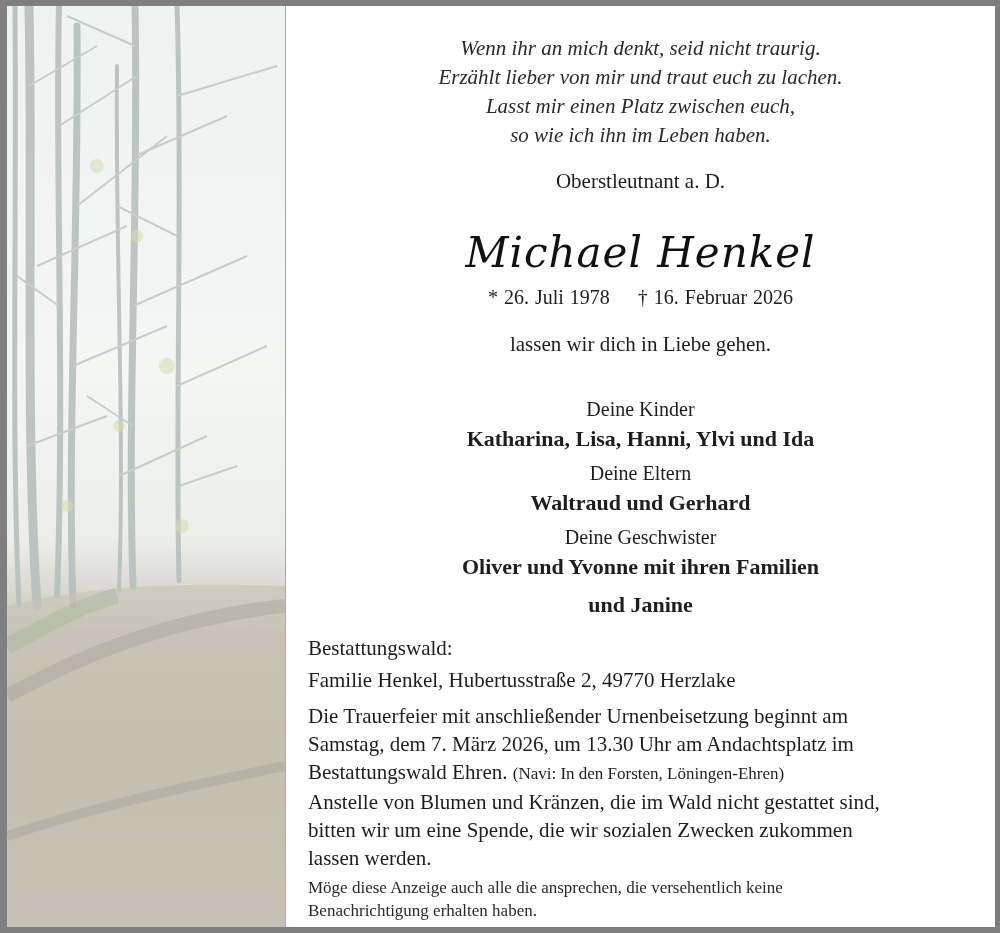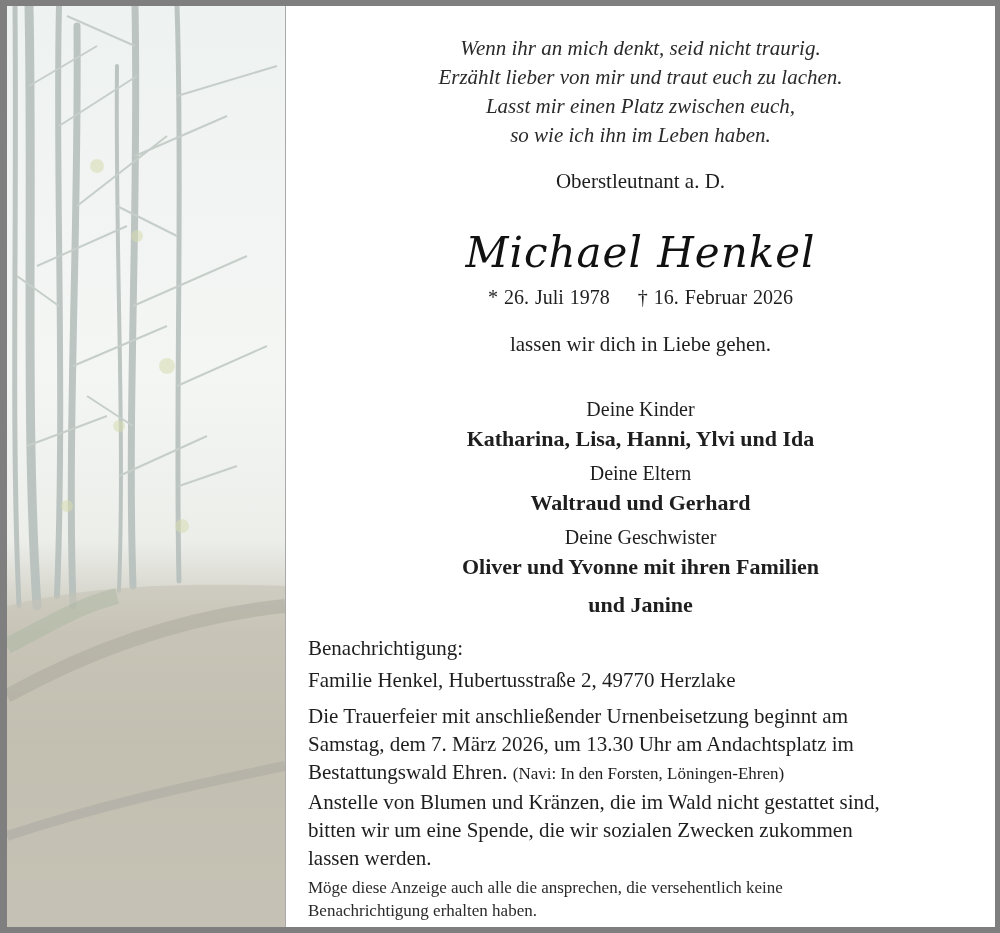--- a/index.html
+++ b/index.html
@@ -108,21 +108,21 @@
         <div class="rel-names">Waltraud und Gerhard</div>
       </div>
       <div class="blk">
         <div class="rel-label">Deine Geschwister</div>
         <div class="rel-names">Oliver und Yvonne mit ihren Familien</div>
         <div class="rel-names" style="margin-top:4px">und Janine</div>
       </div>
     </div>
 
     <div class="addr">
-      <div>Benachrichtigung:</div>
+      <div>Bestattungswald:</div>
       <div>Familie Henkel, Hubertusstraße 2, 49770 Herzlake</div>
     </div>
 
     <div class="ceremony">
       <div>Die Trauerfeier mit anschließender Urnenbeisetzung beginnt am</div>
       <div>Samstag, dem 7. März 2026, um 13.30 Uhr am Andachtsplatz im</div>
       <div>
         <span>Bestattungswald Ehren.</span>
         <span class="small">(Navi: In den Forsten, Löningen-Ehren)</span>
       </div>

